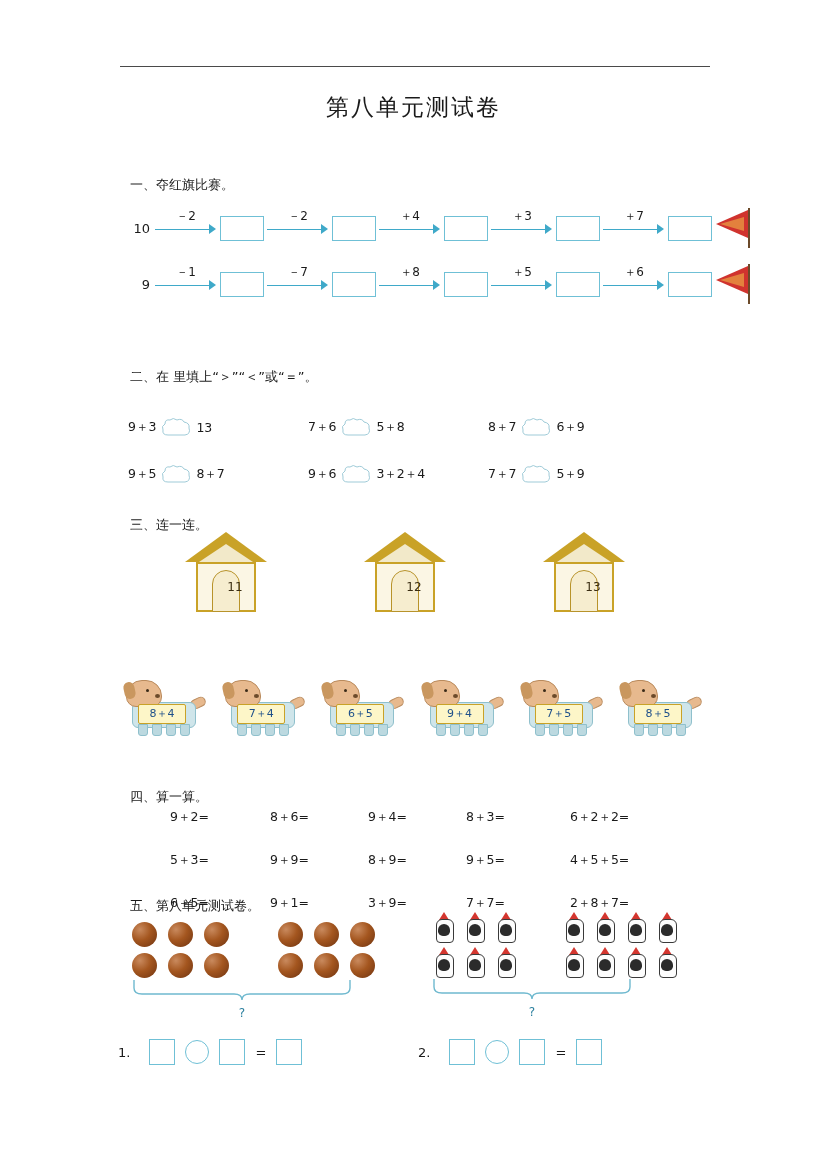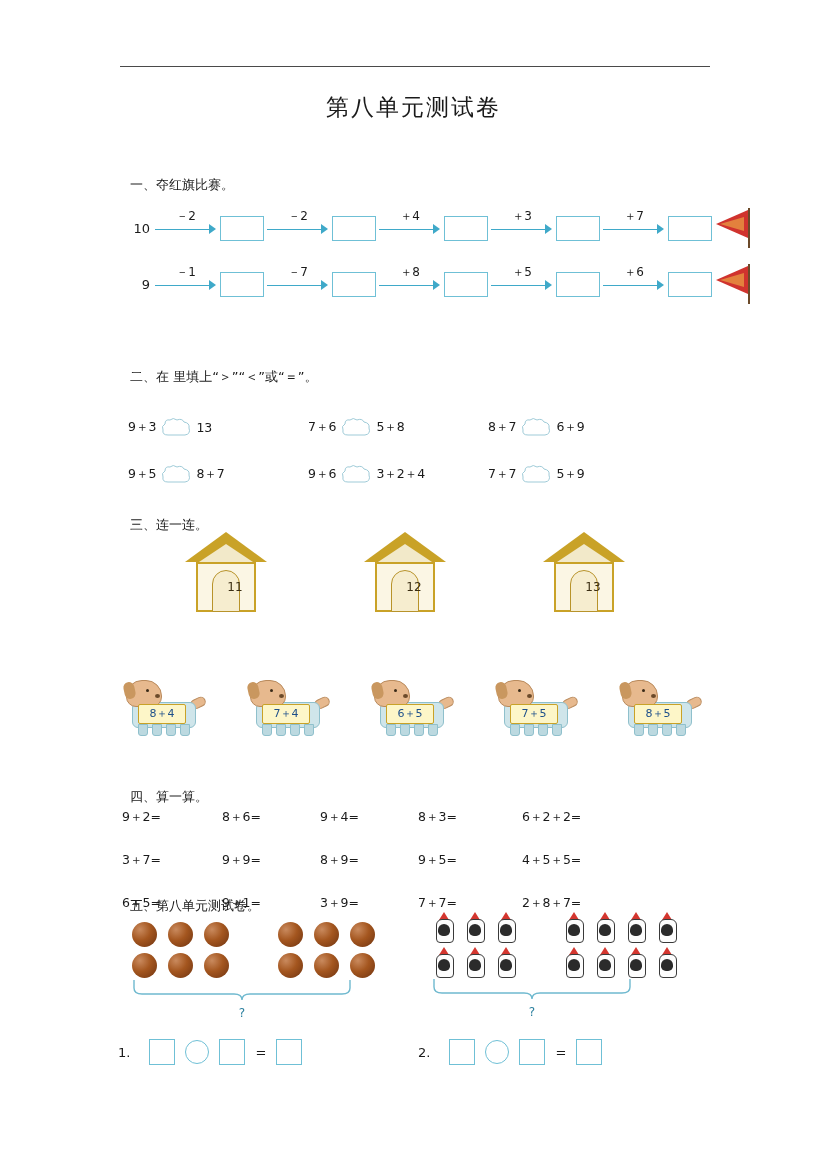--- a/index.html
+++ b/index.html
@@ -312,20 +312,21 @@
     position: absolute;
     left: 122px;
     top: 805px;
     width: 560px;
     font-size: 12.5px;
     font-family: "DejaVu Sans", sans-serif;
   }
   .calc-row {
     display: flex;
     margin-bottom: 26px;
+    margin-left: 48px;
   }
   .calc-row span {
     display: inline-block;
   }
 
   
   .pic-left {
     position: absolute;
     left: 132px;
     top: 918px;
@@ -641,49 +642,62 @@
       <span class="tail"></span>
         <span class="body"></span>
       <span class="leg l1"></span>
         <span class="leg l2"></span>
         <span class="leg l3"></span>
         <span class="leg l4"></span>
       <span class="head"></span>
         <span class="ear"></span>
         <span class="eye"></span>
         <span class="nose"></span>
-      <span class="sign">7＋5</span>
+      <span class="sign">9＋4</span>
     </div>
     <div class="dog">
       <span class="tail"></span>
         <span class="body"></span>
       <span class="leg l1"></span>
         <span class="leg l2"></span>
         <span class="leg l3"></span>
         <span class="leg l4"></span>
       <span class="head"></span>
         <span class="ear"></span>
         <span class="eye"></span>
         <span class="nose"></span>
+      <span class="sign">7＋5</span>
+    </div>
+    <div class="dog">
+      <span class="tail"></span>
+        <span class="body"></span>
+      <span class="leg l1"></span>
+        <span class="leg l2"></span>
+        <span class="leg l3"></span>
+        <span class="leg l4"></span>
+      <span class="head"></span>
+        <span class="ear"></span>
+        <span class="eye"></span>
+        <span class="nose"></span>
       <span class="sign">8＋5</span>
     </div>
   </div>
 
   <p class="section-head s4">四、算一算。</p>
 
   <div class="calc">
     <div class="calc-row">
       <span style="width:100px">9＋2=</span>
       <span style="width:98px">8＋6=</span>
       <span style="width:98px">9＋4=</span>
       <span style="width:104px">8＋3=</span>
       <span style="width:110px">6＋2＋2=</span>
     </div>
     <div class="calc-row">
-      <span style="width:100px">3＋7=</span>
+      <span style="width:100px">5＋3=</span>
       <span style="width:98px">9＋9=</span>
       <span style="width:98px">8＋9=</span>
       <span style="width:104px">9＋5=</span>
       <span style="width:110px">4＋5＋5=</span>
     </div>
     <div class="calc-row">
       <span style="width:100px">6＋5=</span>
       <span style="width:98px">9＋1=</span>
       <span style="width:98px">3＋9=</span>
       <span style="width:104px">7＋7=</span>

